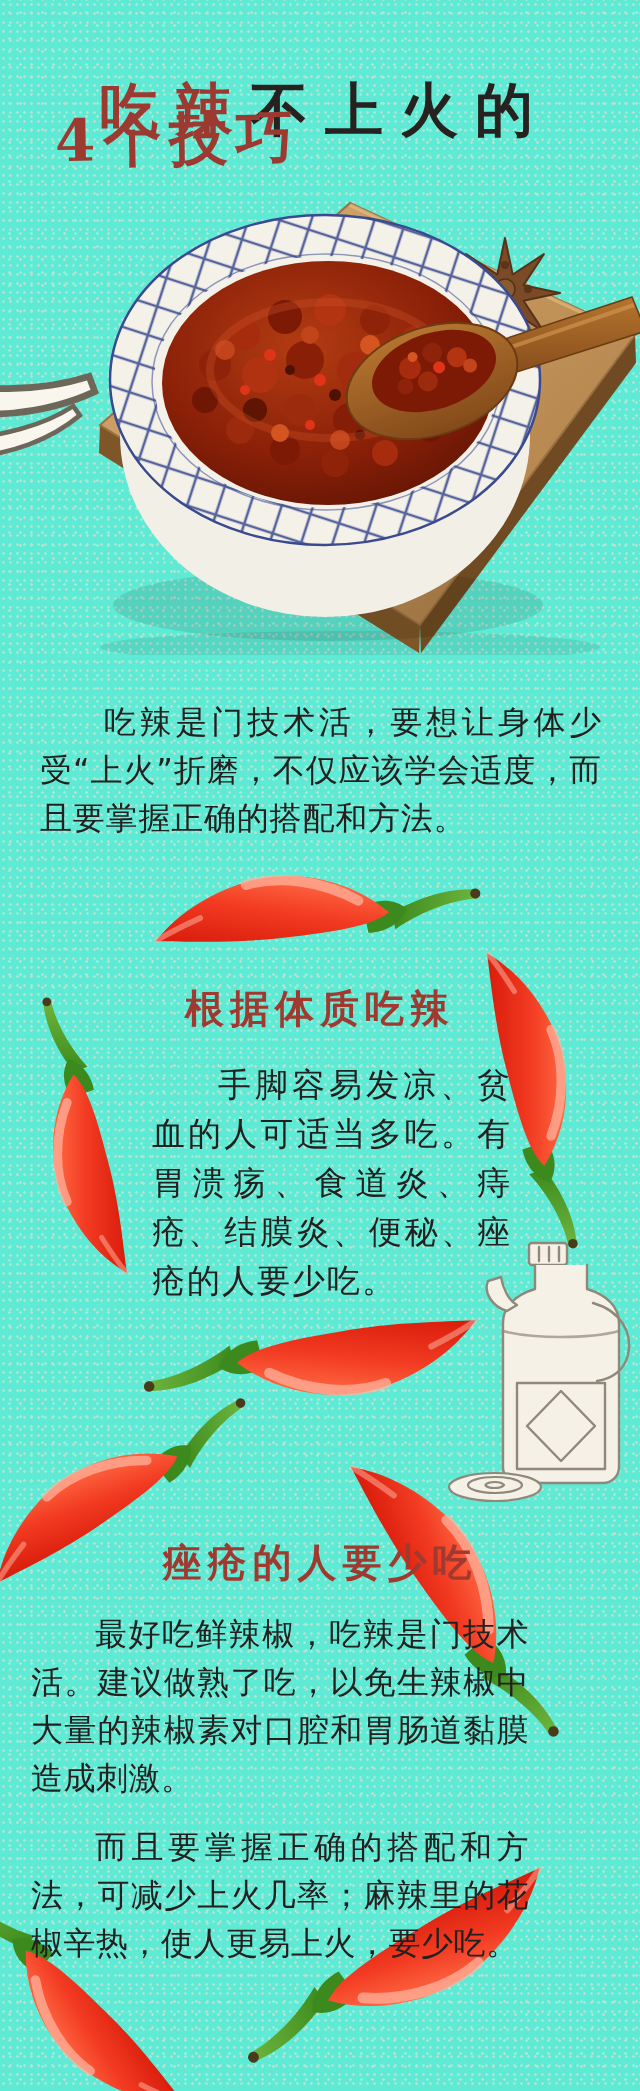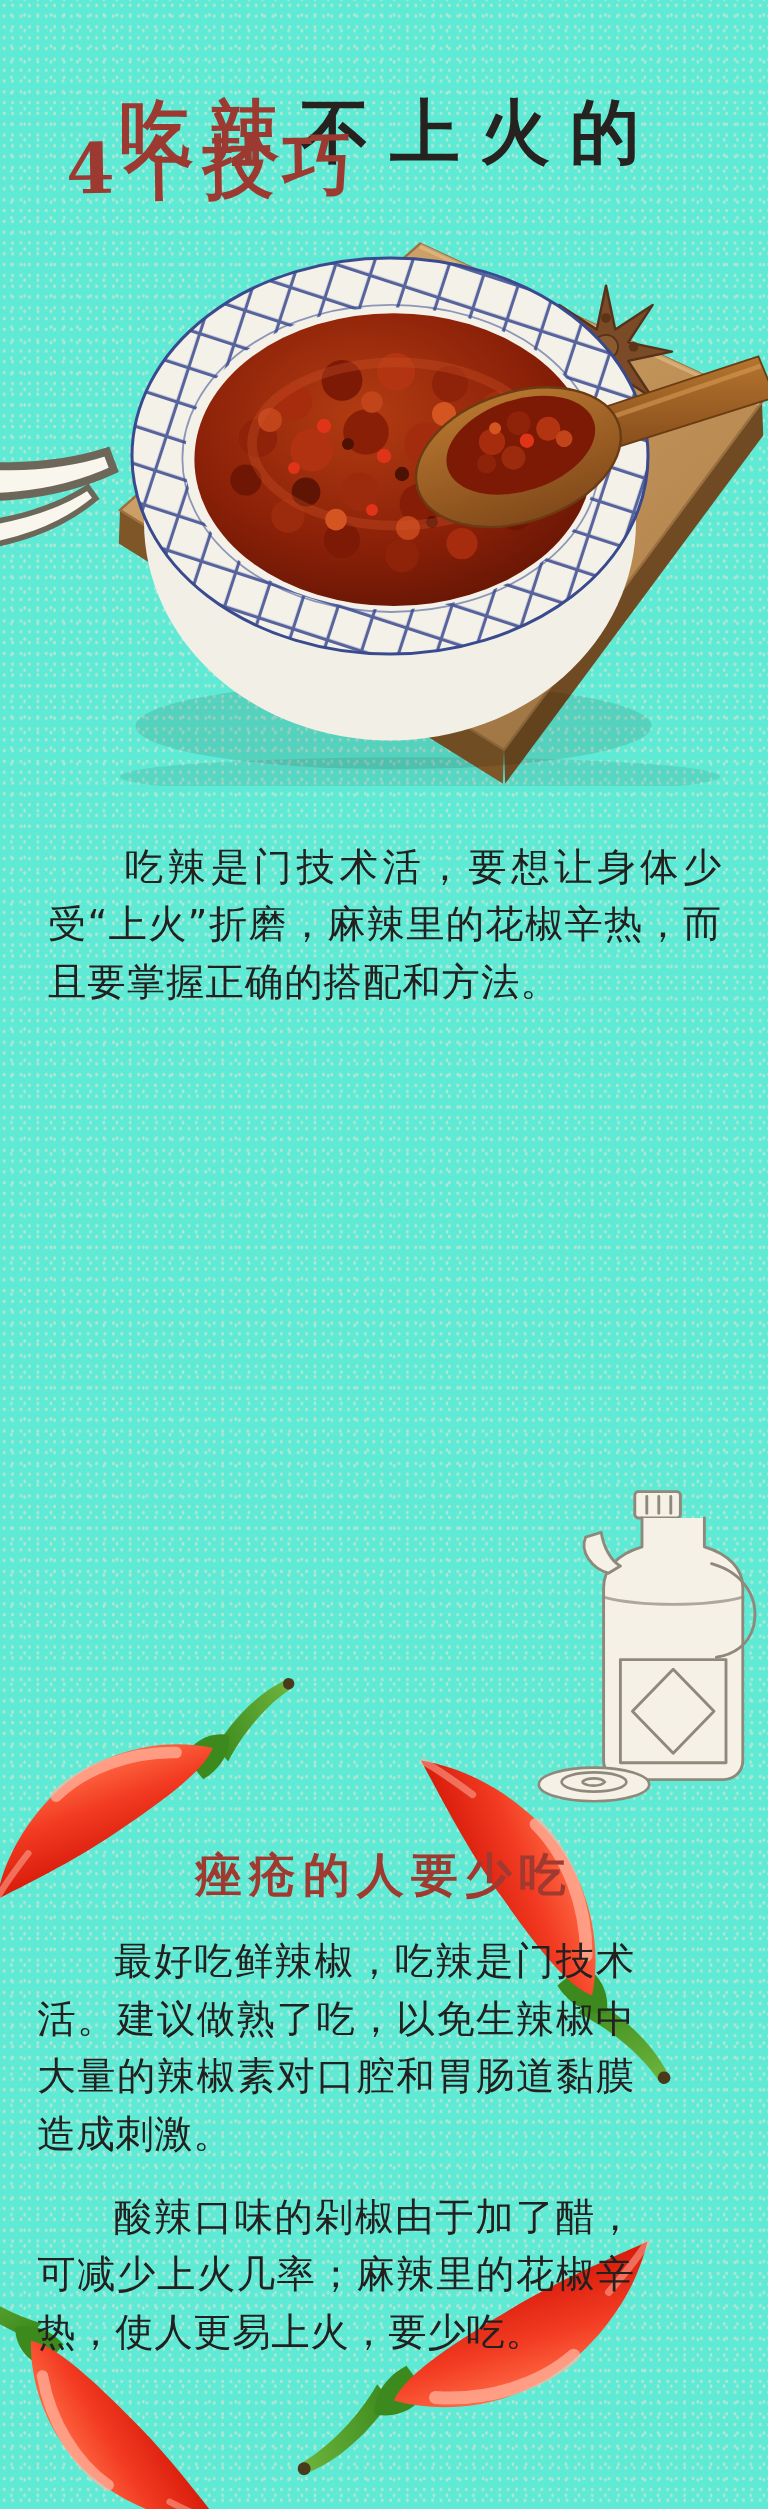--- a/index.html
+++ b/index.html
@@ -212,22 +212,38 @@
         <circle cx="418" cy="166" r="5" fill="#d4551f"></circle>
       </g>
     </g>
 
     <g>
       <use href="#chiliOutline" transform="translate(148,288) rotate(135) scale(0.64)"></use>
       <use href="#chiliOutline" transform="translate(168,312) rotate(150) scale(0.92)"></use>
     </g>
   </svg>
 
-  <p class="abs intro">吃辣是门技术活，要想让身体少受“上火”折磨，麻辣里的花椒辛热，而且要掌握正确的搭配和方法。</p>
-
+  <p class="abs intro">吃辣是门技术活，要想让身体少受“上火”折磨，不仅应该学会适度，而且要掌握正确的搭配和方法。</p>
+
+  <section class="abs section section-1">
+    <svg class="chili" style="left:158px; top:-10px; width:320px; height:131px; transform:rotate(8deg) scaleX(-1);" viewBox="0 0 220 90">
+        <use href="#chili"></use>
+      </svg>
+    <svg class="chili" style="left:382px; top:179px; width:300px; height:123px; transform:rotate(90deg) scaleX(-1);" viewBox="0 0 220 90">
+        <use href="#chili"></use>
+      </svg>
+    <svg class="chili" style="left:-55px; top:218px; width:280px; height:115px; transform:rotate(-90deg) scaleX(-1);" viewBox="0 0 220 90">
+        <use href="#chili"></use>
+      </svg>
+    <svg class="chili" style="left:145px; top:428px; width:330px; height:135px; transform:rotate(5deg) scaleY(-1);" viewBox="0 0 220 90">
+        <use href="#chili"></use>
+      </svg>
+    <h2>根据体质吃辣</h2>
+    <p class="s1-body">手脚容易发凉、贫血的人可适当多吃。有胃溃疡、食道炎、痔疮、结膜炎、便秘、痤疮的人要少吃。</p>
+  </section>
 
   <svg class="abs oil-sketch" viewBox="0 0 197 278">
     <g stroke="#8f897b" stroke-width="2.4" fill="#f5f1e7" stroke-linejoin="round" stroke-linecap="round">
       <rect x="86" y="10" width="38" height="22" rx="3"></rect>
       <line x1="96" y1="14" x2="96" y2="28"></line>
         <line x1="106" y1="14" x2="106" y2="28"></line>
         <line x1="116" y1="14" x2="116" y2="28"></line>
       <path d="M92 32 V56 C72 62 60 74 60 90 V234 C60 243 67 250 76 250 H160 C169 250 176 243 176 234 V90 C176 74 164 62 144 56 V32"></path>
       <path d="M64 78 C50 74 40 60 45 48 L58 44 C60 56 66 68 74 72 Z"></path>
       <path d="M150 70 C178 78 190 100 185 122 C181 138 168 146 154 148" fill="none"></path>
@@ -250,16 +266,16 @@
         <use href="#chili"></use>
       </svg>
     <svg class="chili" style="left:225px; top:376px; width:340px; height:139px; transform:rotate(163deg) scaleX(-1);" viewBox="0 0 220 90">
         <use href="#chili"></use>
       </svg>
     <svg class="chili" style="left:-80px; top:419px; width:300px; height:123px; transform:rotate(239deg) scaleX(-1);" viewBox="0 0 220 90">
         <use href="#chili"></use>
       </svg>
     <h2>痤疮的人要少吃</h2>
     <p class="s2-body-1">最好吃鲜辣椒，吃辣是门技术活。建议做熟了吃，以免生辣椒中大量的辣椒素对口腔和胃肠道黏膜造成刺激。</p>
-    <p class="s2-body-2">酸辣口味的剁椒由于加了醋，可减少上火几率；麻辣里的花椒辛热，使人更易上火，要少吃。</p>
+    <p class="s2-body-2">而且要掌握正确的搭配和方法，可减少上火几率；麻辣里的花椒辛热，使人更易上火，要少吃。</p>
   </section>
 
 </div>
 
 </body></html>

